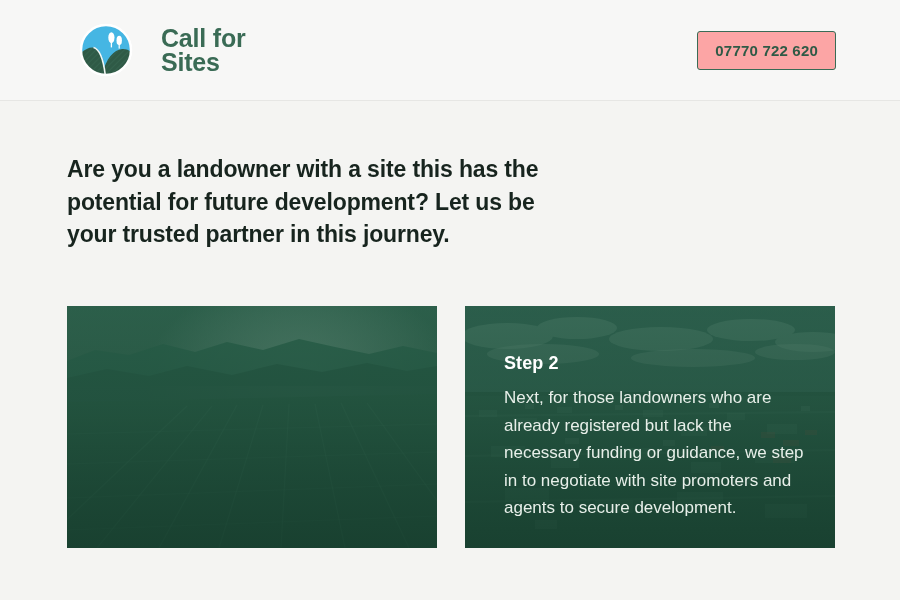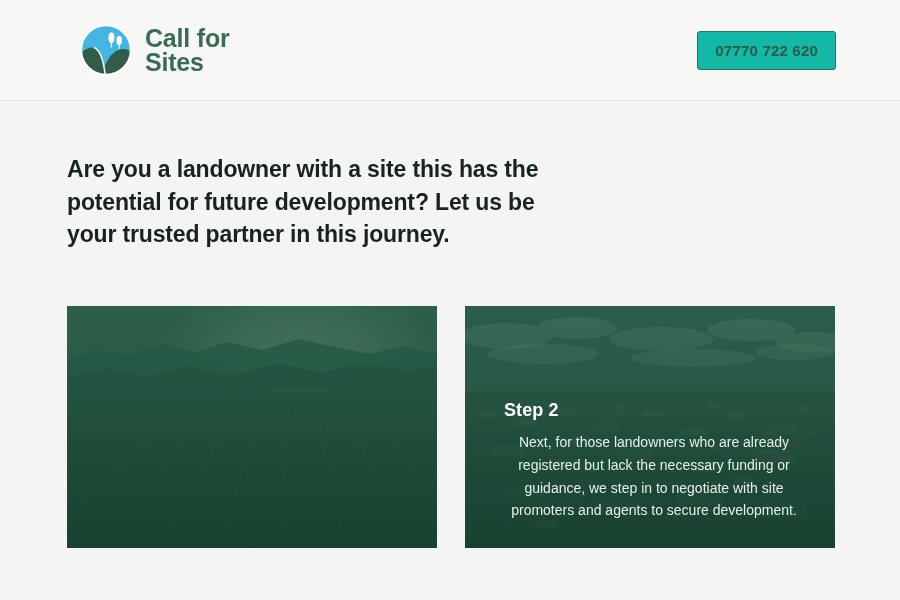--- a/index.html
+++ b/index.html
@@ -25,21 +25,21 @@
     display: flex;
     align-items: center;
     justify-content: space-between;
     padding: 0 64px 0 78px;
     position: relative;
   }
 
   .brand {
     display: flex;
     align-items: center;
-    gap: 11px;
+    gap: 27px;
     text-decoration: none;
   }
 
   .brand-mark {
     width: 56px;
     height: 56px;
     flex: 0 0 56px;
     display: block;
   }
 
@@ -49,21 +49,21 @@
     font-weight: 700;
     color: #3a6b55;
     letter-spacing: -0.2px;
   }
   .brand-text .ln { display: block; }
 
   .phone-button {
     display: inline-flex;
     align-items: center;
     justify-content: center;
-    background: #14b8a6;
+    background: #fca5a5;
     border: 1.5px solid #3a6b55;
     border-radius: 3px;
     color: #2f5a46;
     font-size: 15px;
     font-weight: 700;
     letter-spacing: 0.2px;
     padding: 10px 17px;
     cursor: pointer;
     white-space: nowrap;
   }
@@ -128,25 +128,24 @@
 
   .step-title {
     font-size: 18px;
     font-weight: 700;
     letter-spacing: 0.1px;
     margin-bottom: 10px;
     color: #ffffff;
   }
 
   .step-desc {
-    font-size: 14px;
+    font-size: 17px;
     line-height: 1.62;
     color: #e7efe9;
     max-width: 300px;
-    text-align: center;
   }
 </style>
 </head>
 <body>
 
 <header class="site-header">
 
   <div class="brand">
     <span class="brand-mark">
       <svg viewBox="0 0 56 56" width="56" height="56" aria-hidden="true">

